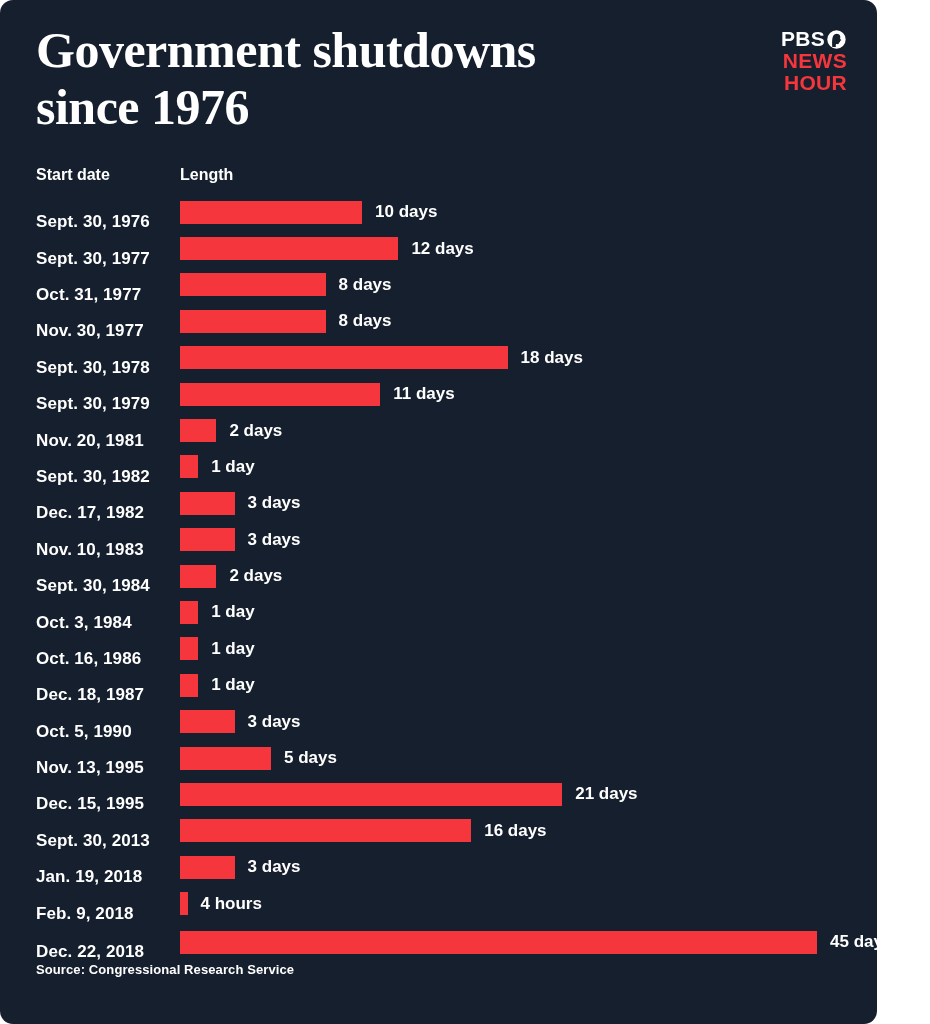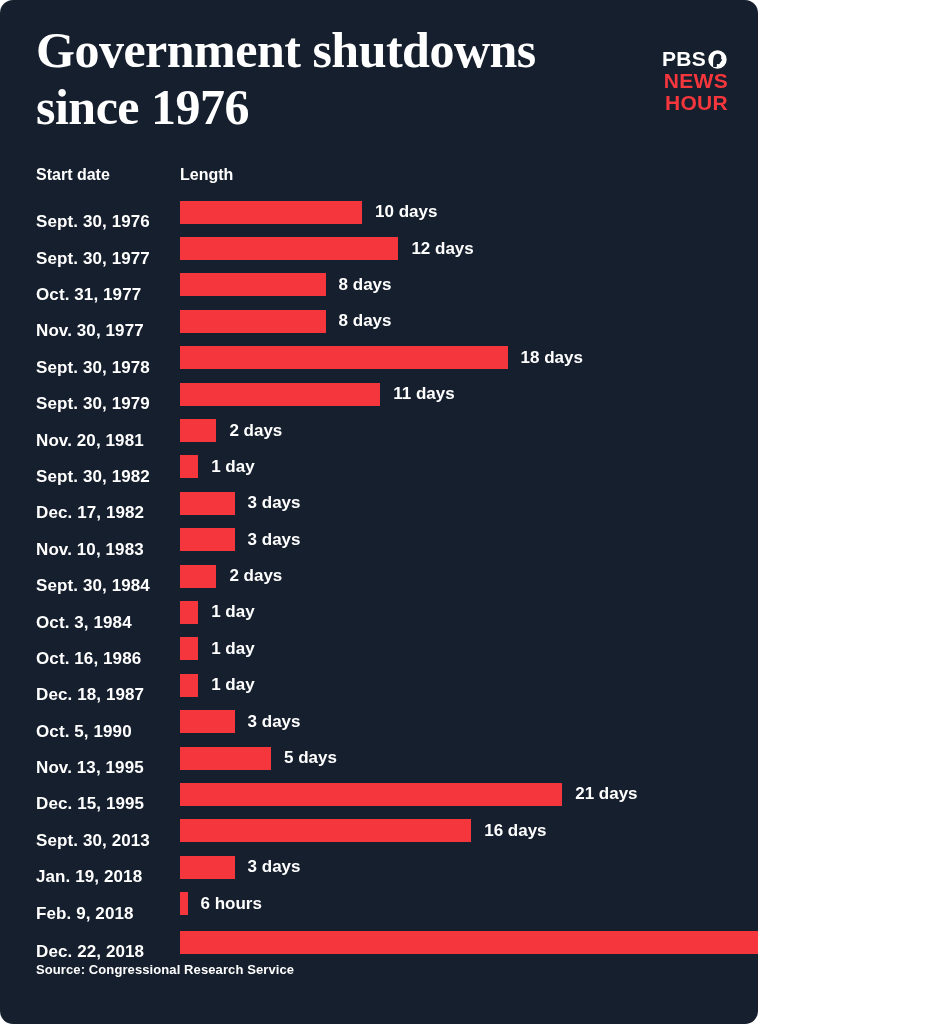--- a/index.html
+++ b/index.html
@@ -5,21 +5,21 @@
   :root{
     --bg:#161F2D;
     --red:#F5363C;
     --white:#FFFFFF;
   }
   *{box-sizing:border-box;}
   html,body{margin:0;padding:0;background:#FFFFFF;}
   body{font-family:"Liberation Sans",sans-serif;}
   .card{
     position:relative;
-    width:758px;height:1024px;
+    width:877px;height:1024px;
     background:var(--bg);
     border-radius:13px;
     overflow:hidden;
     color:var(--white);
   }
   .header{
     position:absolute;top:22px;left:36px;right:30px;
     display:flex;justify-content:space-between;align-items:flex-start;
   }
   .title{
@@ -33,21 +33,21 @@
   .title span{display:block;}
   .logo{
     margin-top:6px;
     font-weight:700;
     font-size:21px;
     line-height:22px;
     letter-spacing:0.3px;
     text-align:left;
     user-select:none;
   }
-  .logo-line1{display:flex;align-items:center;gap:1px;color:var(--white);margin-top:20px;}
+  .logo-line1{display:flex;align-items:center;gap:1px;color:var(--white);}
   .logo .red{color:var(--red);text-align:right;}
   .pbs-head{width:21px;height:21px;display:block;}
   .chart{
     position:absolute;top:164px;left:36px;right:20px;
   }
   .chart-header{
     display:flex;align-items:flex-end;height:20px;margin-bottom:10px;
     font-size:16px;font-weight:700;
   }
   .col-date{width:144px;flex:0 0 144px;}
@@ -195,21 +195,21 @@
           <span class="val">16 days</span>
         </div>
         <div class="row">
           <span class="date">Jan. 19, 2018</span>
           <div class="bar" style="width: 54.6px; background: rgb(245, 54, 60);"></div>
           <span class="val">3 days</span>
         </div>
         <div class="row">
           <span class="date">Feb. 9, 2018</span>
           <div class="bar" style="width: 7.5px; background: rgb(245, 54, 60);"></div>
-          <span class="val">6 hours</span>
+          <span class="val">4 hours</span>
         </div>
         <div class="row">
           <span class="date">Dec. 22, 2018</span>
           <div class="bar" style="width: 637px; background: rgb(245, 54, 60);"></div>
           <span class="val">45 days</span>
         </div>
       </div>
   </div>
 
   <div class="source">Source: Congressional Research Service</div>

